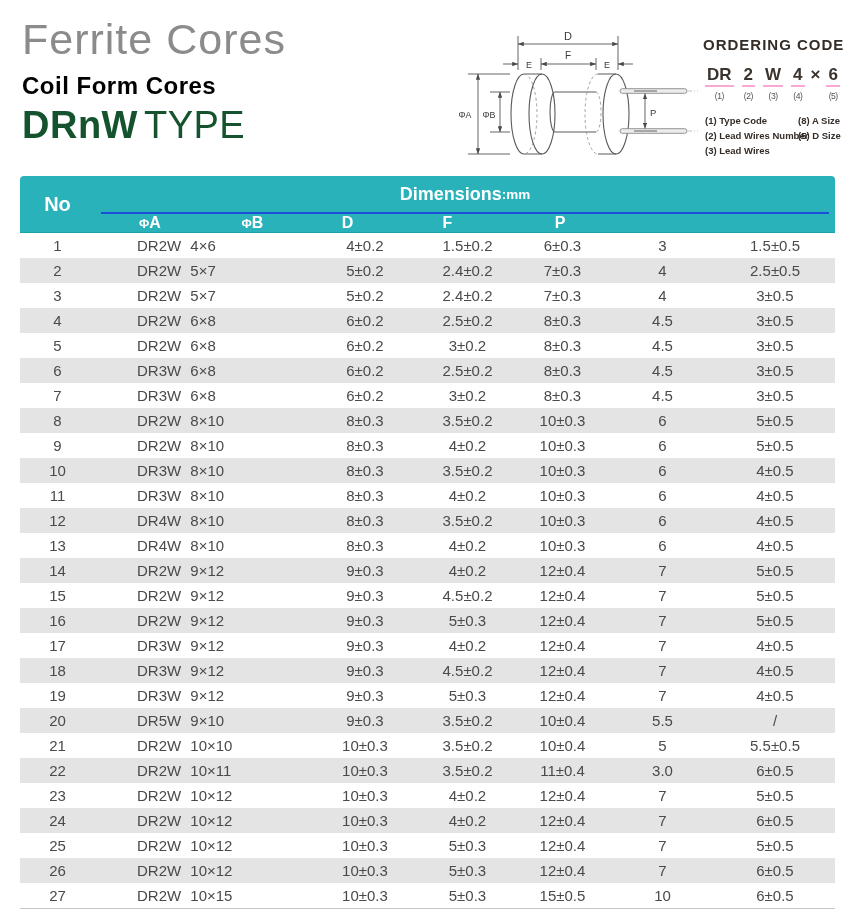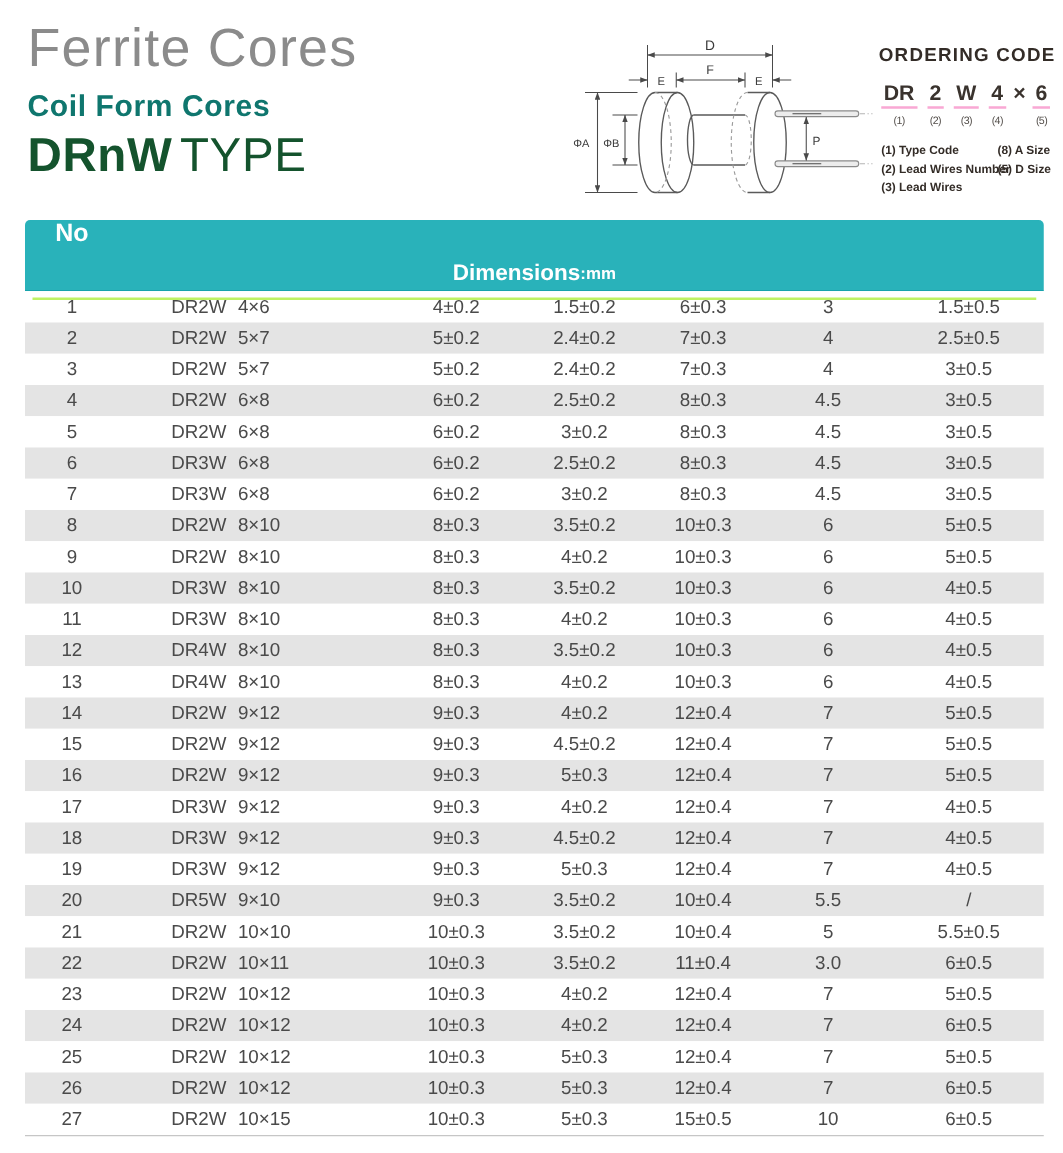--- a/index.html
+++ b/index.html
@@ -2,21 +2,21 @@
 <html><head>
 <meta charset="utf-8">
 <style>
   html,body{margin:0;padding:0;background:#fff;}
   .page{position:relative;width:850px;height:922px;background:#ffffff;overflow:hidden;
         font-family:"Liberation Sans",sans-serif;border-radius:29px;}
 
   
   .brand{position:absolute;left:22px;top:16px;}
   .brand-title{font-size:43px;color:#8b8b8b;letter-spacing:1px;line-height:1.1;}
-  .brand-sub{font-size:24px;color:#0f766e;font-weight:600;letter-spacing:.5px;margin-top:9px;}
+  .brand-sub{font-size:24px;color:#000000;font-weight:600;letter-spacing:.5px;margin-top:9px;}
   .brand-type{margin-top:4px;font-size:38px;color:#14532d;letter-spacing:.5px;}
   .brand-type .bold{font-weight:800;}
   .brand-type .reg{font-weight:400;margin-left:6px;}
 
   
   .diagram{position:absolute;left:438px;top:14px;width:262px;height:152px;}
   .diagram svg{display:block;}
 
   
   .ordering{position:absolute;left:703px;top:36px;width:147px;color:#332c27;}
@@ -28,26 +28,26 @@
   .seg.nounder{margin-left:-4px;margin-right:4px;}
   .seg .n{font-size:8.5px;color:#55504c;margin-top:4px;letter-spacing:-.5px;}
   .oc-legend{position:absolute;top:77px;left:2px;right:0;font-size:9.5px;font-weight:700;}
   .oc-legend .col-l{position:absolute;left:0;top:0;white-space:nowrap;}
   .oc-legend .col-r{position:absolute;left:93px;top:0;white-space:nowrap;}
   .oc-legend div.li{line-height:15px;}
 
   
   .tablewrap{position:absolute;left:20px;top:176px;width:815px;}
   .thead{display:flex;height:57px;background:#29b2ba;color:#fff;border-radius:4px 4px 0 0;
-         border-bottom:1px solid #17a3ab;box-sizing:border-box;flex-direction:column;}
+         border-bottom:1px solid #17a3ab;box-sizing:border-box;}
   .th-no{width:75px;display:flex;align-items:center;justify-content:center;font-size:20px;font-weight:700;}
   .th-spec{width:215px;display:flex;align-items:center;justify-content:center;font-size:20px;font-weight:700;}
   .th-dims{flex:1;display:flex;flex-direction:column;}
   .dims-top{height:41px;margin:0 6px;display:flex;align-items:center;justify-content:center;
-            border-bottom:2px solid #bef264;box-sizing:border-box;}
+            border-bottom:2px solid #1d4ed8;box-sizing:border-box;}
   .dims-title{font-size:18px;font-weight:700;}
   .dims-unit{font-size:13.5px;font-weight:600;}
   .dims-cols{flex:1;display:flex;align-items:center;}
   .dcol{text-align:center;font-size:16px;font-weight:600;}
   .dcol .phi{font-size:12.5px;}
   .dcol.w-a{width:110px}.dcol.w-b{width:95px}.dcol.w-d{width:95px}.dcol.w-f{width:105px}.dcol.w-p{width:120px}
 
   .tbody{border-bottom:1px solid #c6c6c6;}
   .trow{display:flex;height:25px;align-items:center;font-size:15px;color:#4a4a4a;background:#fff;}
   .trow.alt{background:#e4e4e4;}

